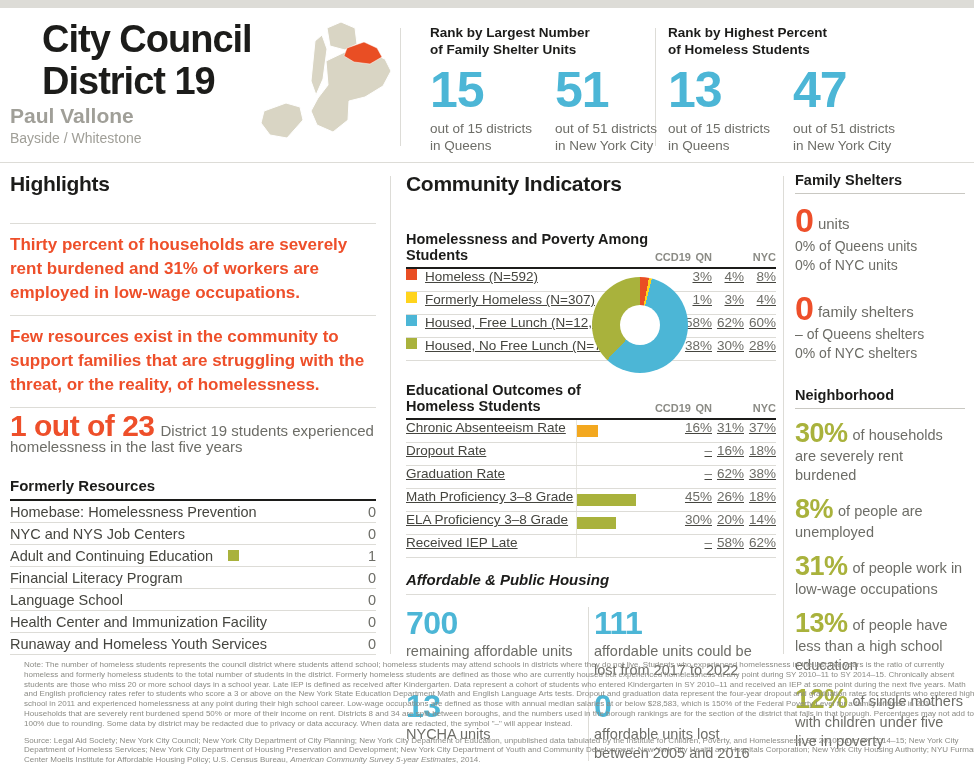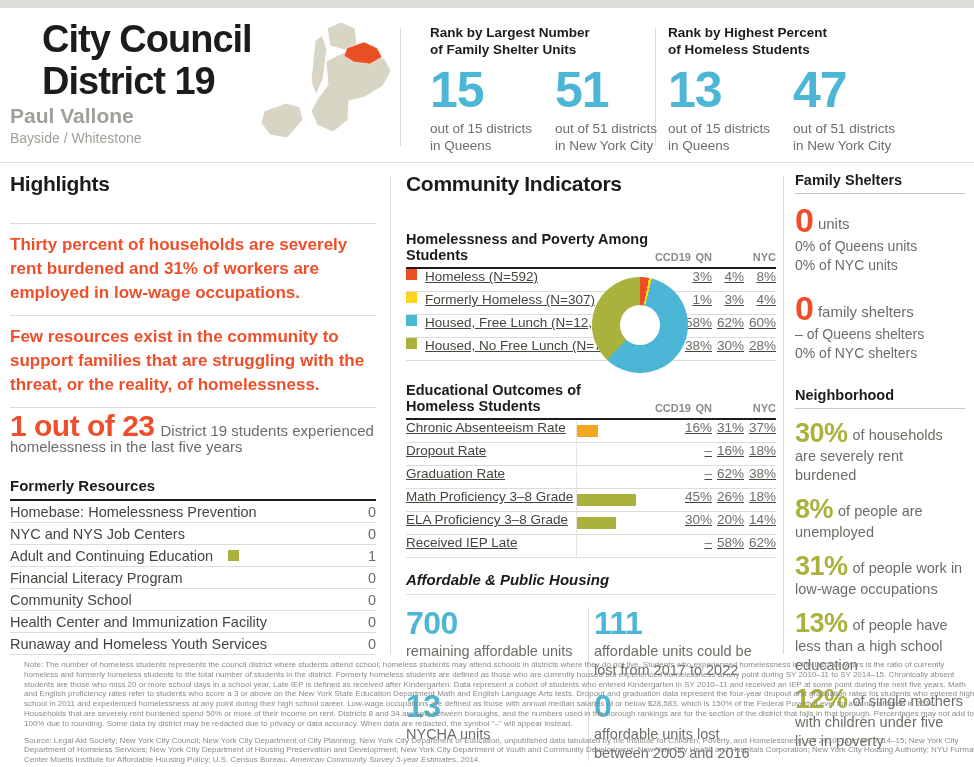--- a/index.html
+++ b/index.html
@@ -171,21 +171,21 @@
         <span>Adult and Continuing Education</span>
         <span class="res-marker" style="background: rgb(169, 178, 60);"></span>
         <span class="res-val">1</span>
       </div>
       <div class="res-row">
         <span>Financial Literacy Program</span>
 
         <span class="res-val">0</span>
       </div>
       <div class="res-row">
-        <span>Community School</span>
+        <span>Language School</span>
 
         <span class="res-val">0</span>
       </div>
       <div class="res-row">
         <span>Health Center and Immunization Facility</span>
 
         <span class="res-val">0</span>
       </div>
       <div class="res-row">
         <span>Runaway and Homeless Youth Services</span>

